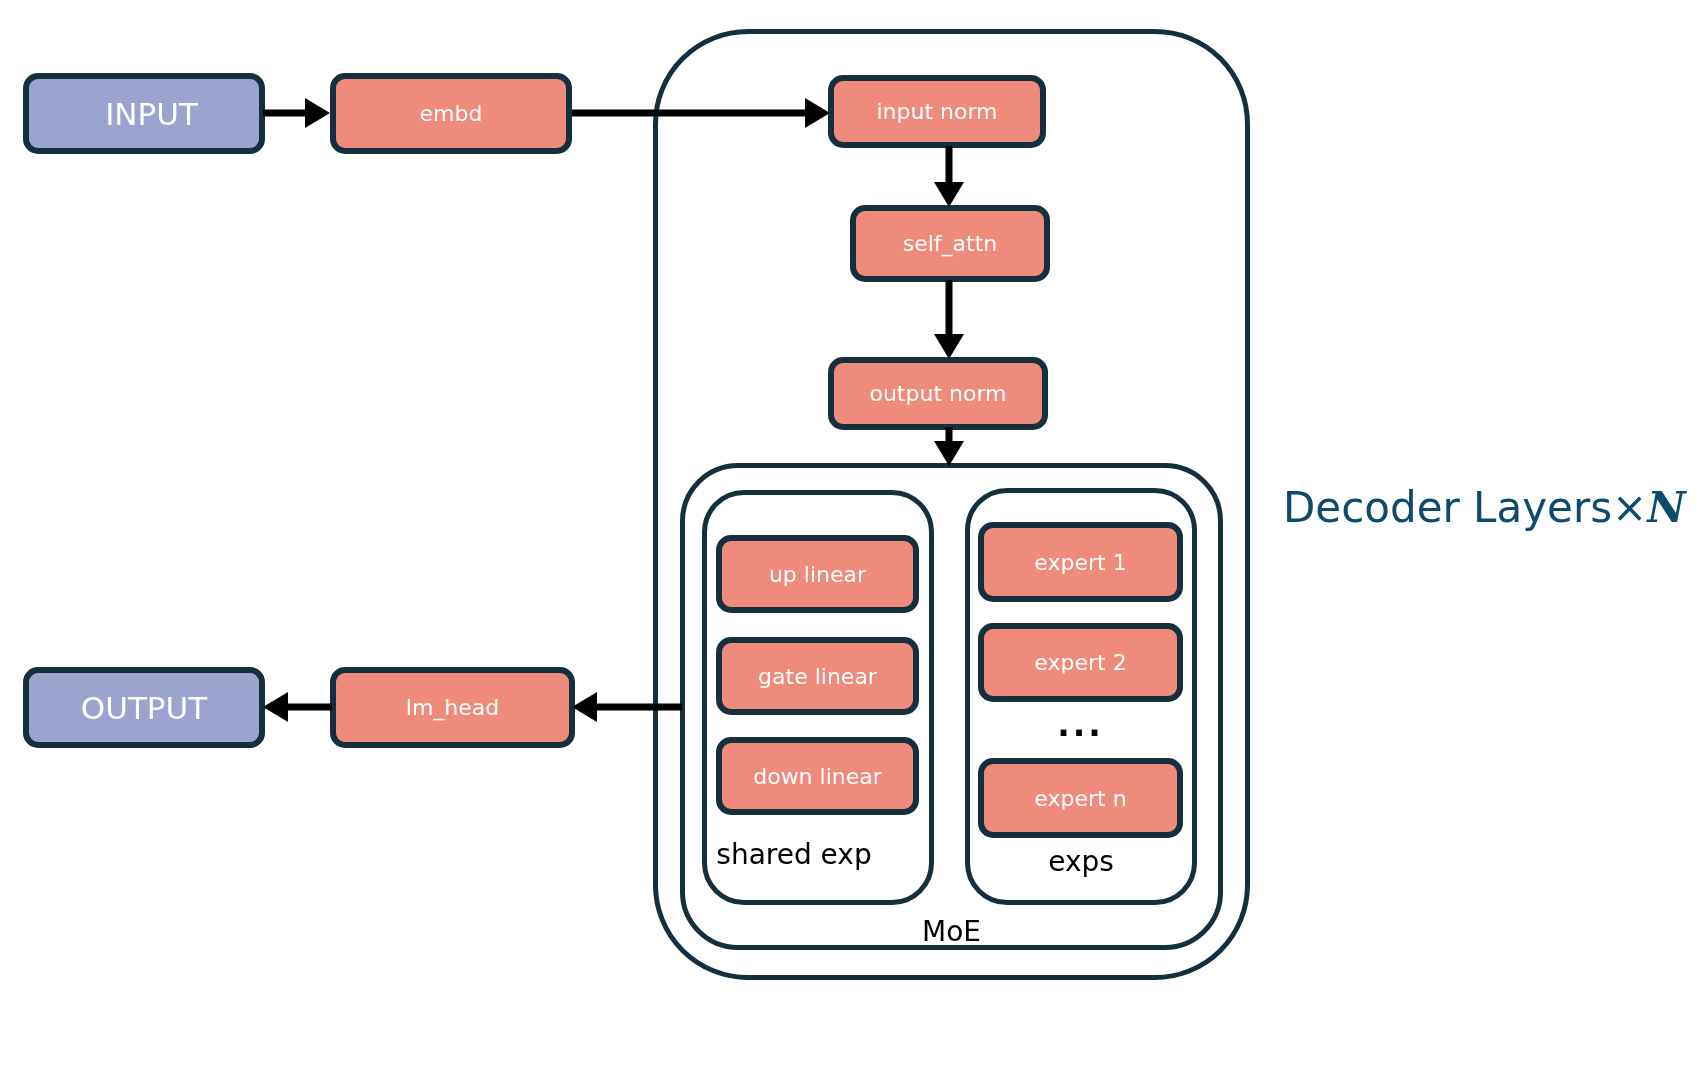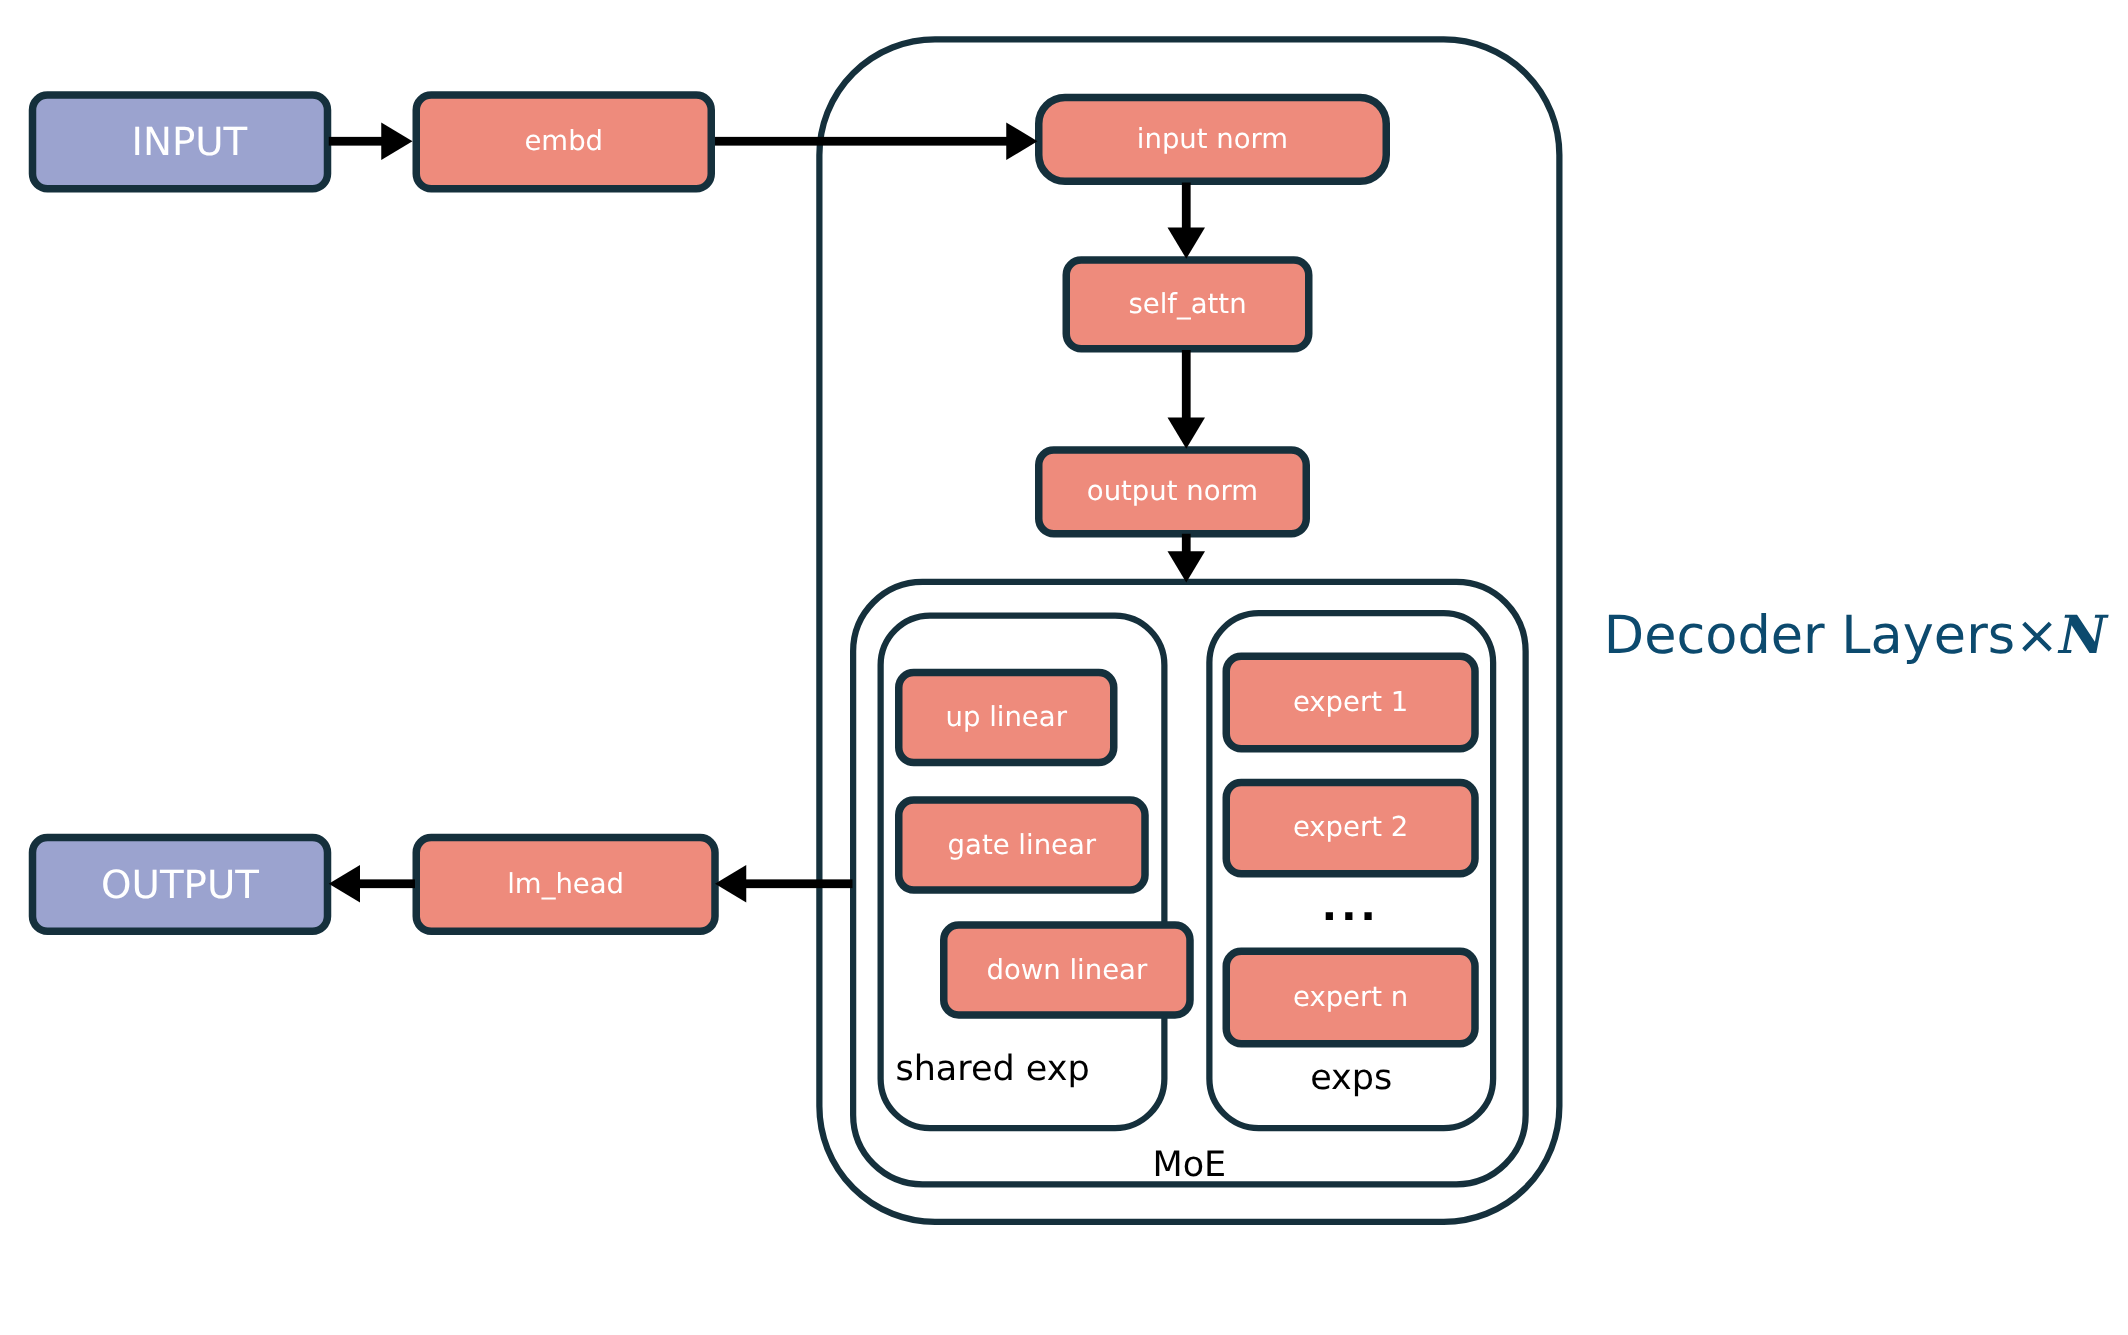--- a/index.html
+++ b/index.html
@@ -111,33 +111,33 @@
   <div class="container" style="left:702px;top:490px;width:232px;height:415px;border-radius:42px;"></div>
 
   <div class="container" style="left:965px;top:488px;width:232px;height:417px;border-radius:42px;"></div>
 
   <div class="node io" style="left:23px;top:73px;width:242px;height:81px;padding-left:15px;">INPUT</div>
 
   <div class="node io" style="left:23px;top:667px;width:242px;height:81px;">OUTPUT</div>
 
   <div class="node" style="left:330px;top:73px;width:242px;height:81px;">embd</div>
 
-  <div class="node" style="left:828px;top:75px;width:284px;height:73px;border-radius:24px;">input norm</div>
+  <div class="node" style="left:828px;top:75px;width:218px;height:73px;">input norm</div>
 
   <div class="node" style="left:850px;top:205px;width:200px;height:77px;">self_attn</div>
 
   <div class="node" style="left:828px;top:357px;width:220px;height:73px;">output norm</div>
 
   <div class="node" style="left:330px;top:667px;width:245px;height:81px;">lm_head</div>
 
-  <div class="node" style="left:716px;top:535px;width:178px;height:78px;">up linear</div>
+  <div class="node" style="left:716px;top:535px;width:203px;height:78px;">up linear</div>
 
   <div class="node" style="left:716px;top:637px;width:203px;height:78px;">gate linear</div>
 
-  <div class="node" style="left:716px;top:737px;width:203px;height:78px;margin-left:36px;">down linear</div>
+  <div class="node" style="left:716px;top:737px;width:203px;height:78px;">down linear</div>
 
   <div class="node" style="left:978px;top:522px;width:205px;height:80px;">expert 1</div>
 
   <div class="node" style="left:978px;top:623px;width:205px;height:79px;">expert 2</div>
 
   <div class="label dots" style="left:978px;top:705px;width:205px;">...</div>
 
   <div class="node" style="left:978px;top:758px;width:205px;height:80px;">expert n</div>
 
   <div class="label" style="left:702px;top:838px;width:184px;">shared exp</div>

